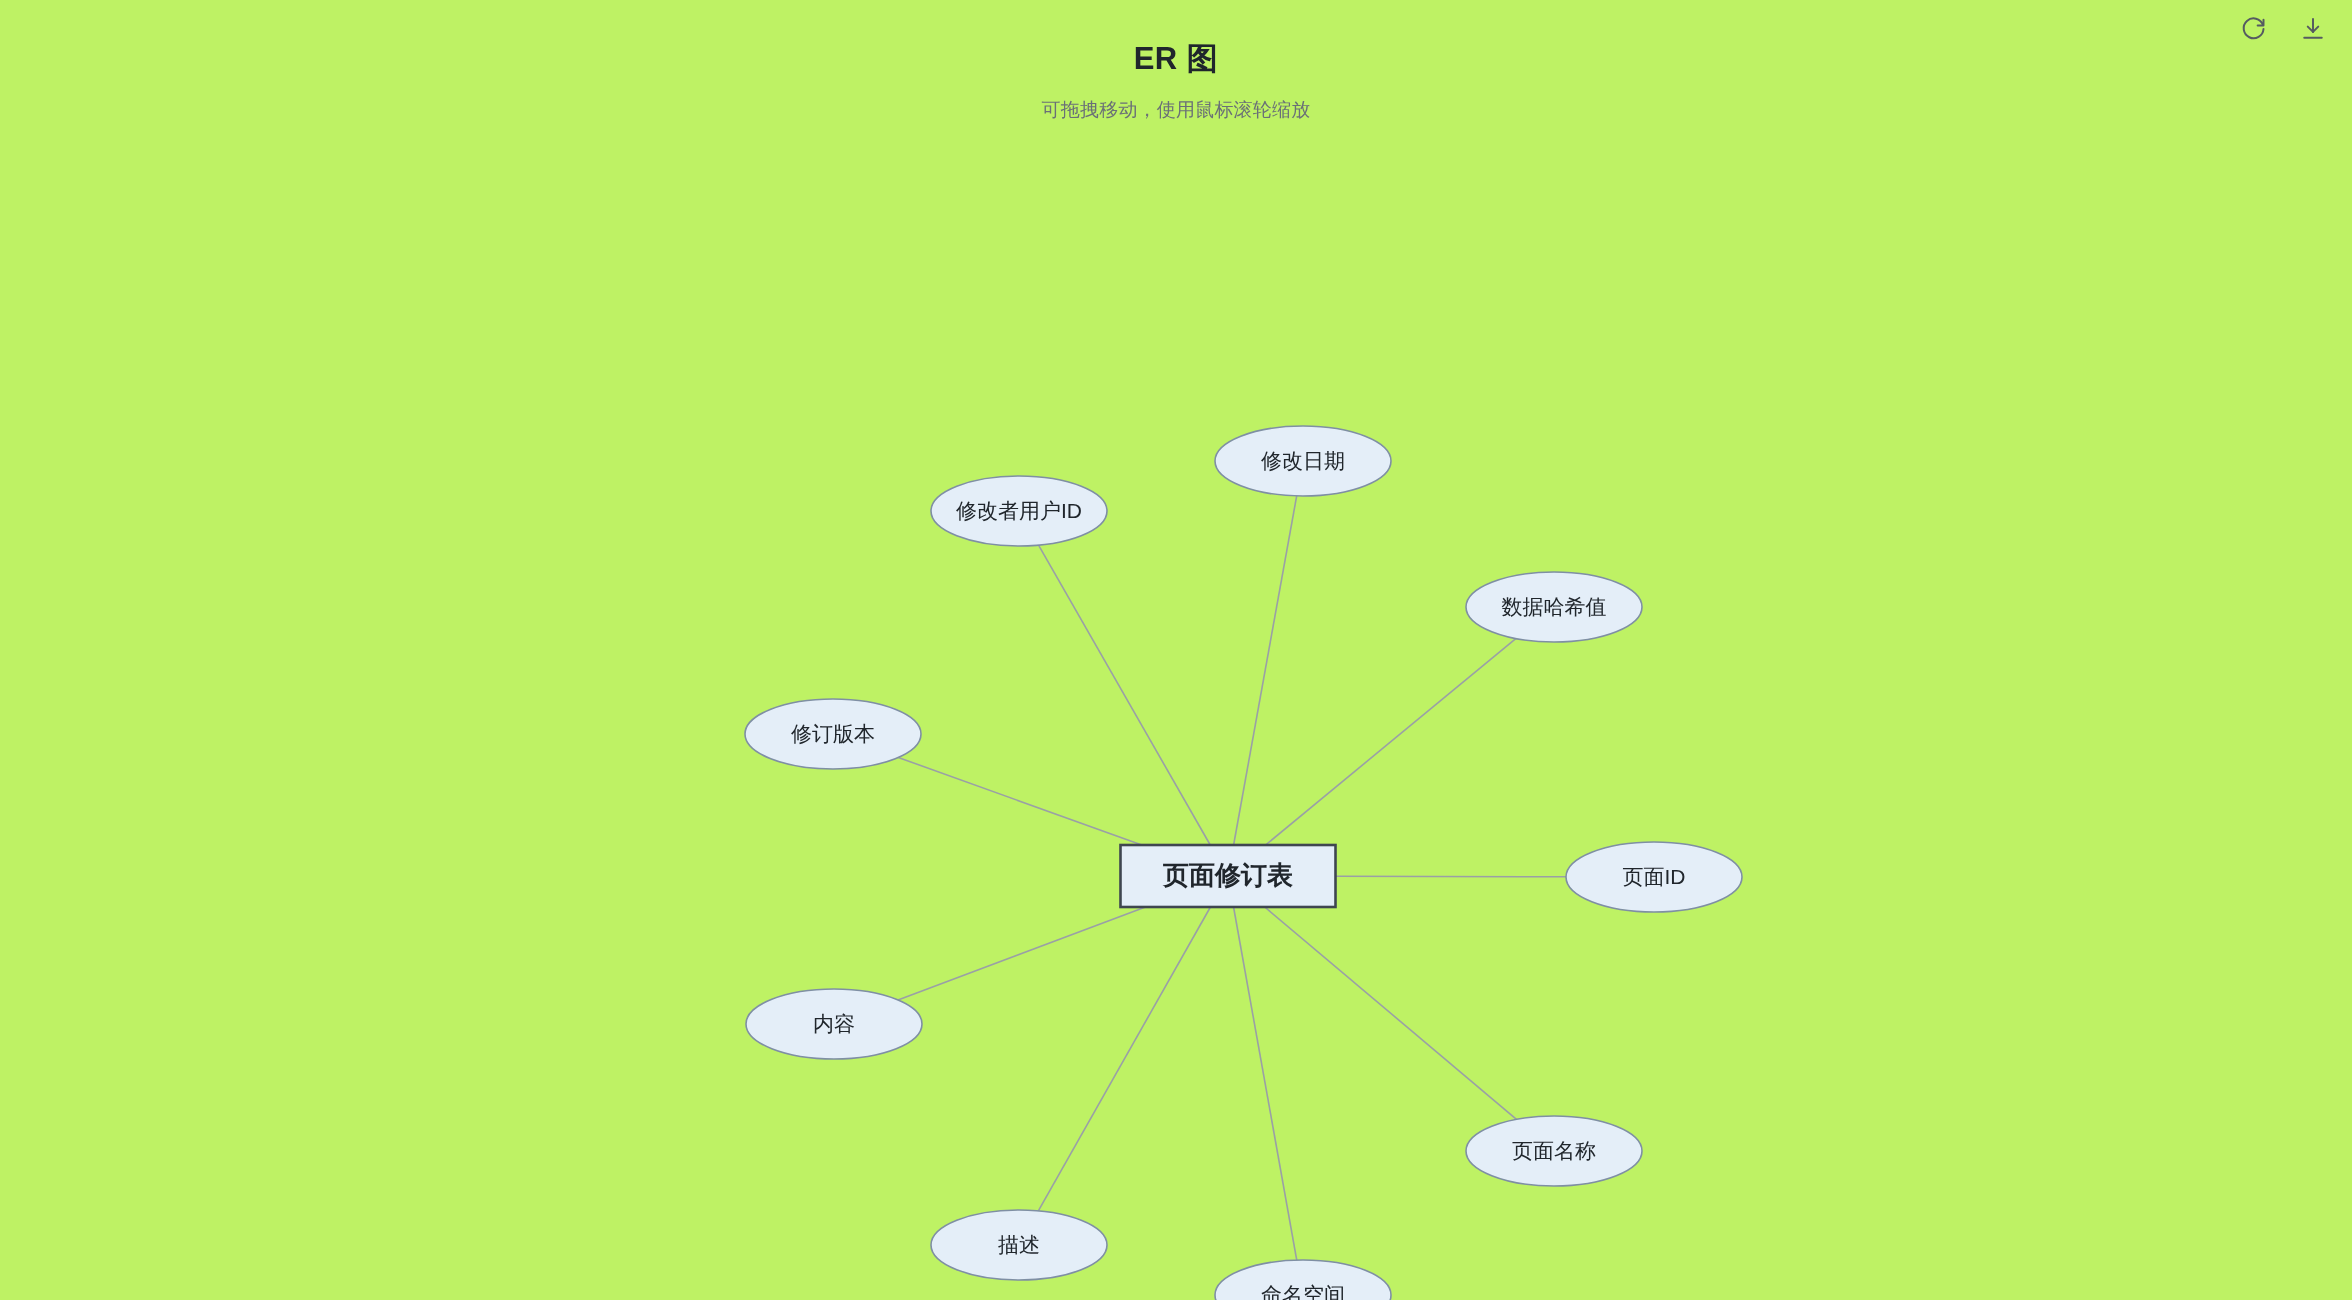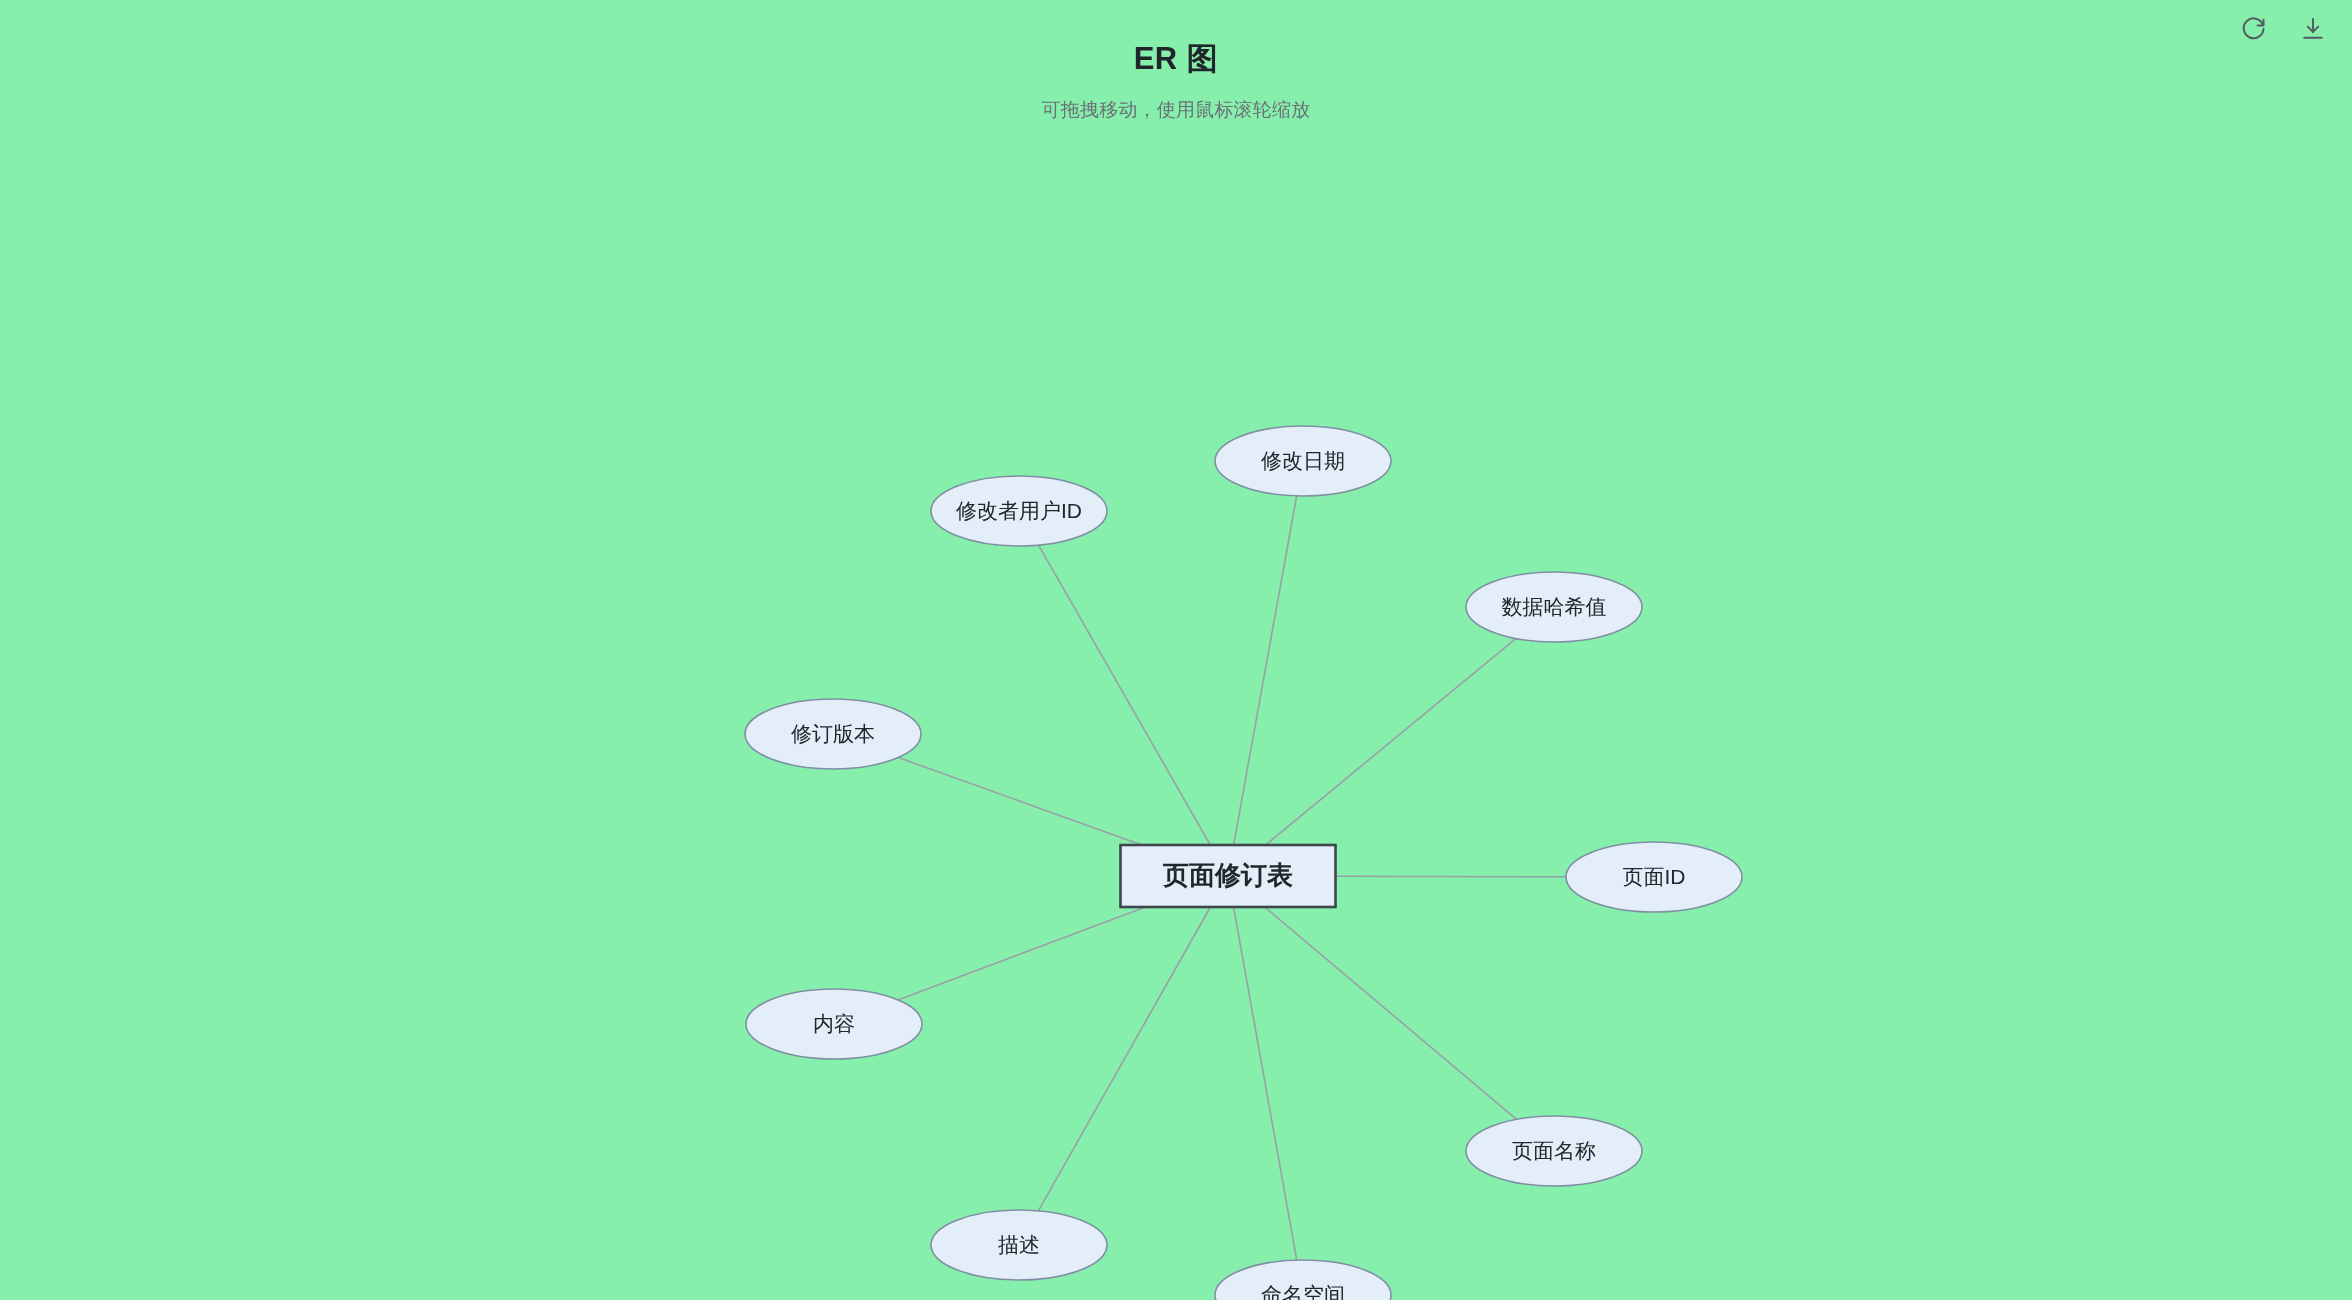--- a/index.html
+++ b/index.html
@@ -8,21 +8,21 @@
     background: #ffffff;
     width: 2352px;
     height: 1300px;
     overflow: hidden;
     font-family: "Liberation Sans", sans-serif;
   }
   #app {
     position: relative;
     width: 2352px;
     height: 1300px;
-    background: #86efac;
+    background: #bef264;
   }
   .toolbar {
     position: absolute;
     top: 12px;
     right: 22px;
     display: flex;
     align-items: center;
     gap: 26px;
     z-index: 10;
   }

